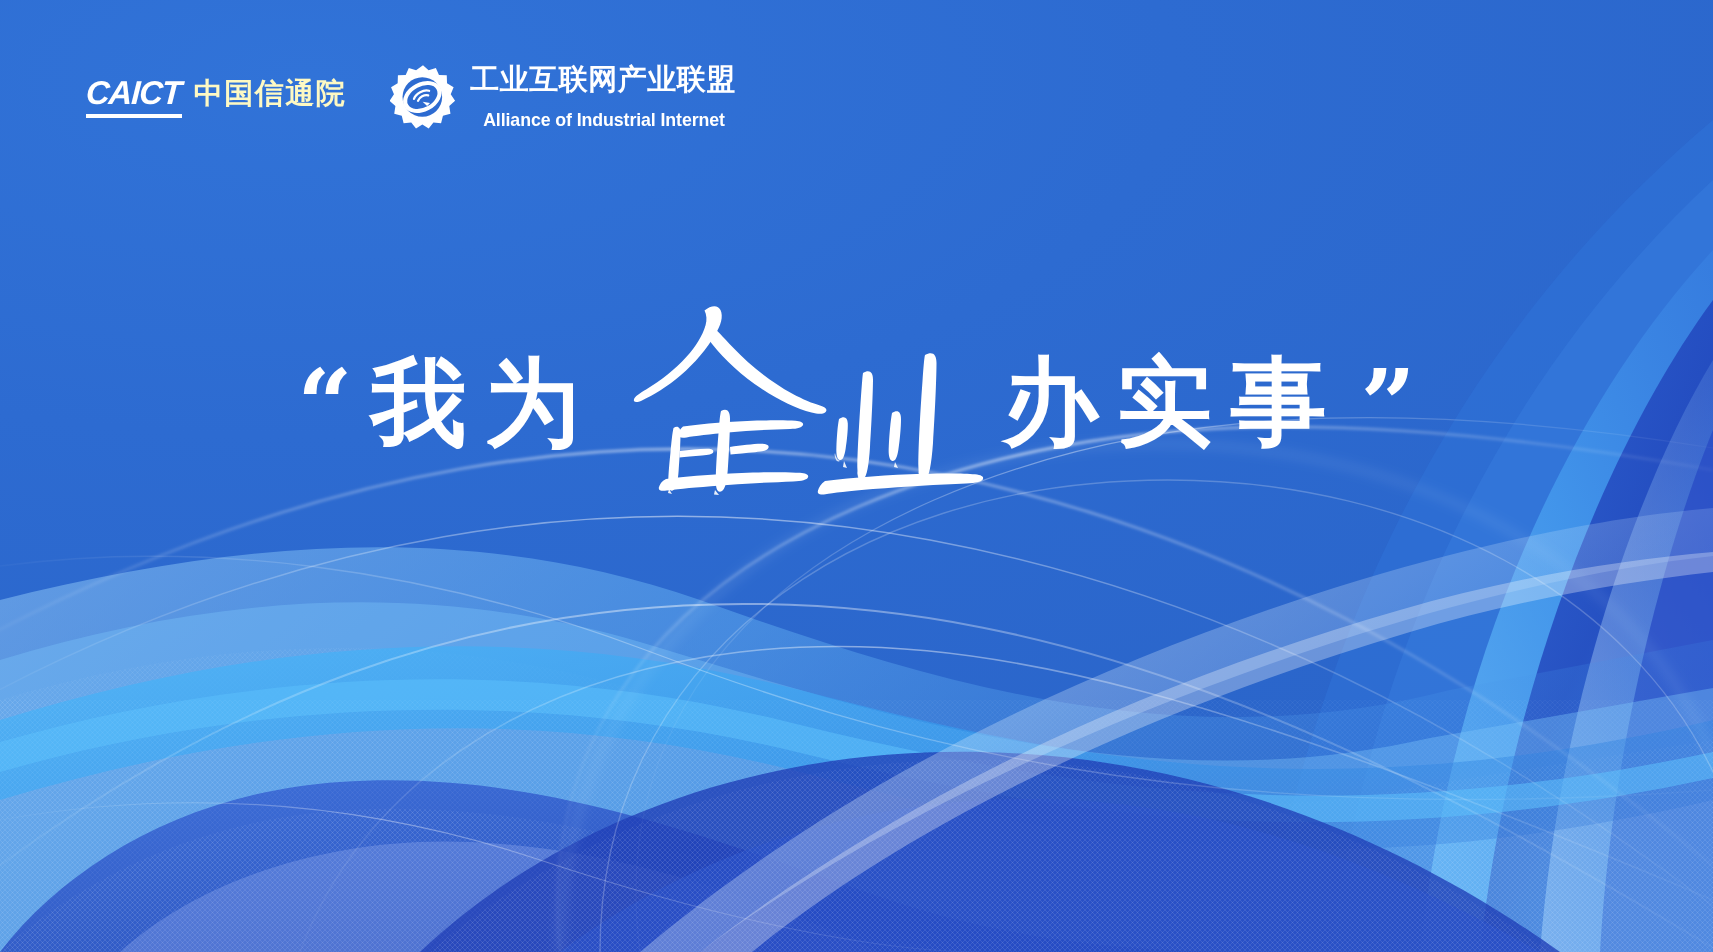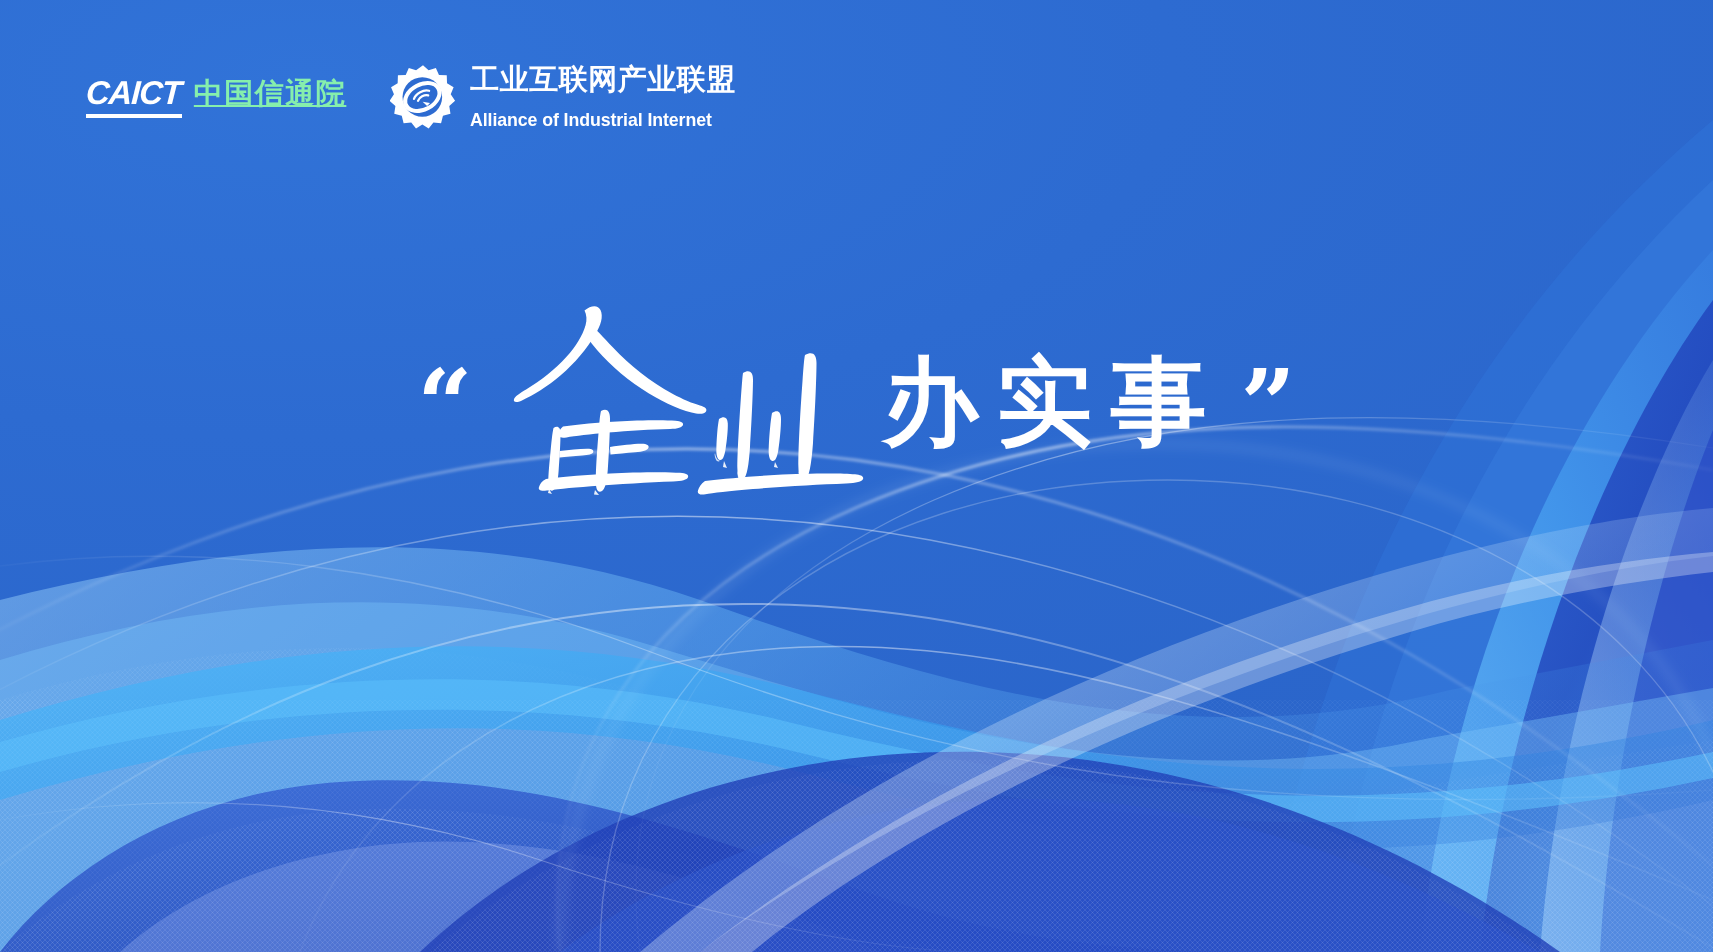--- a/index.html
+++ b/index.html
@@ -33,26 +33,26 @@
     font-size:33px;letter-spacing:-1.2px;color:#fff;
     line-height:1;
     transform:skewX(-3deg);
   }
   .caict-underline{
     position:absolute;left:0;right:-1px;bottom:0;
     height:4px;background:#fff;
   }
   .caict-cn{
     font-family:"DejaVu Sans","Liberation Sans",sans-serif;
-    font-weight:bold;font-size:29px;color:#86efac;
-    letter-spacing:1.5px;line-height:1;padding-bottom:10px;text-decoration:underline;
+    font-weight:bold;font-size:29px;color:#fef9c3;
+    letter-spacing:1.5px;line-height:1;padding-bottom:10px;
   }
   .aii{display:flex;align-items:center;gap:14px;}
   .aii-gear{width:66px;height:66px;flex:0 0 66px;}
-  .aii-text{display:flex;flex-direction:column;gap:17px;}
+  .aii-text{display:flex;flex-direction:column;gap:17px;text-align:right;}
   .aii-cn{
     font-family:"DejaVu Sans","Liberation Sans",sans-serif;
     font-weight:bold;font-size:29px;color:#fff;
     letter-spacing:0.5px;line-height:1;white-space:nowrap;
   }
   .aii-en{
     font-family:"Liberation Sans","DejaVu Sans",sans-serif;
     font-weight:bold;font-size:18.5px;color:#fff;
     letter-spacing:-0.1px;line-height:1;white-space:nowrap;
     transform:scaleX(0.96);transform-origin:left center;
@@ -250,20 +250,21 @@
         <div class="aii-en">Alliance of Industrial Internet</div>
       </div>
     </div>
   </div>
 
   <div class="headline">
     <div class="headline-inner">
 
       <span class="q-mark q-open">“</span>
 
+      <span class="hl-plain hl-left">我为</span>
 
       <span class="hl-brush">
         <span class="sr">企业</span>
         <svg viewBox="0 0 380 200" aria-hidden="true">
           <g fill="#ffffff">
 
             <path d="M93.5 9.5
                      C100 4 107 3.6 109.5 9
                      C112.5 15.5 110 24 104 34
                      C96 47.5 84 62 70 74

